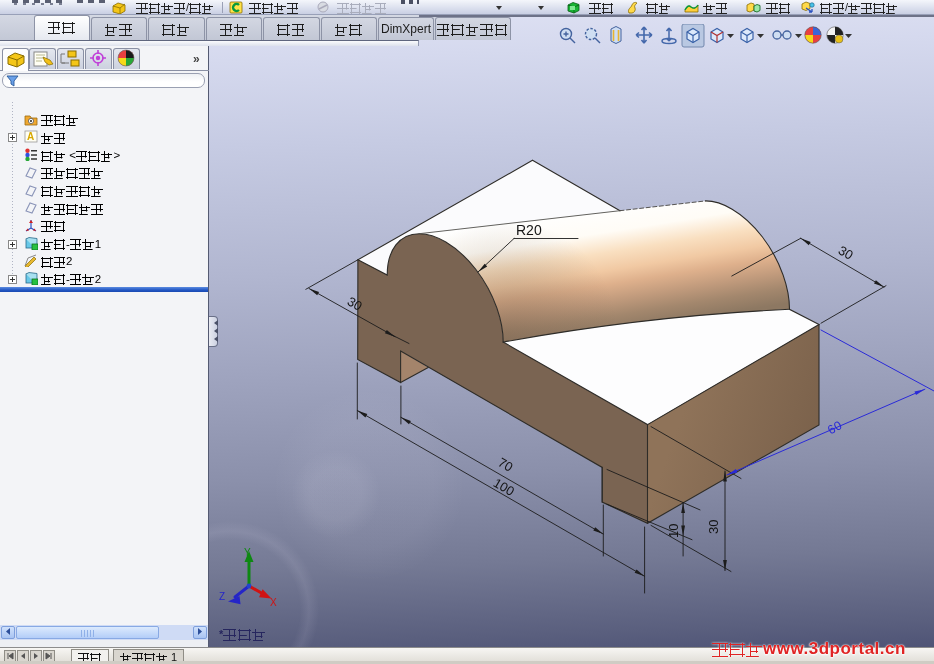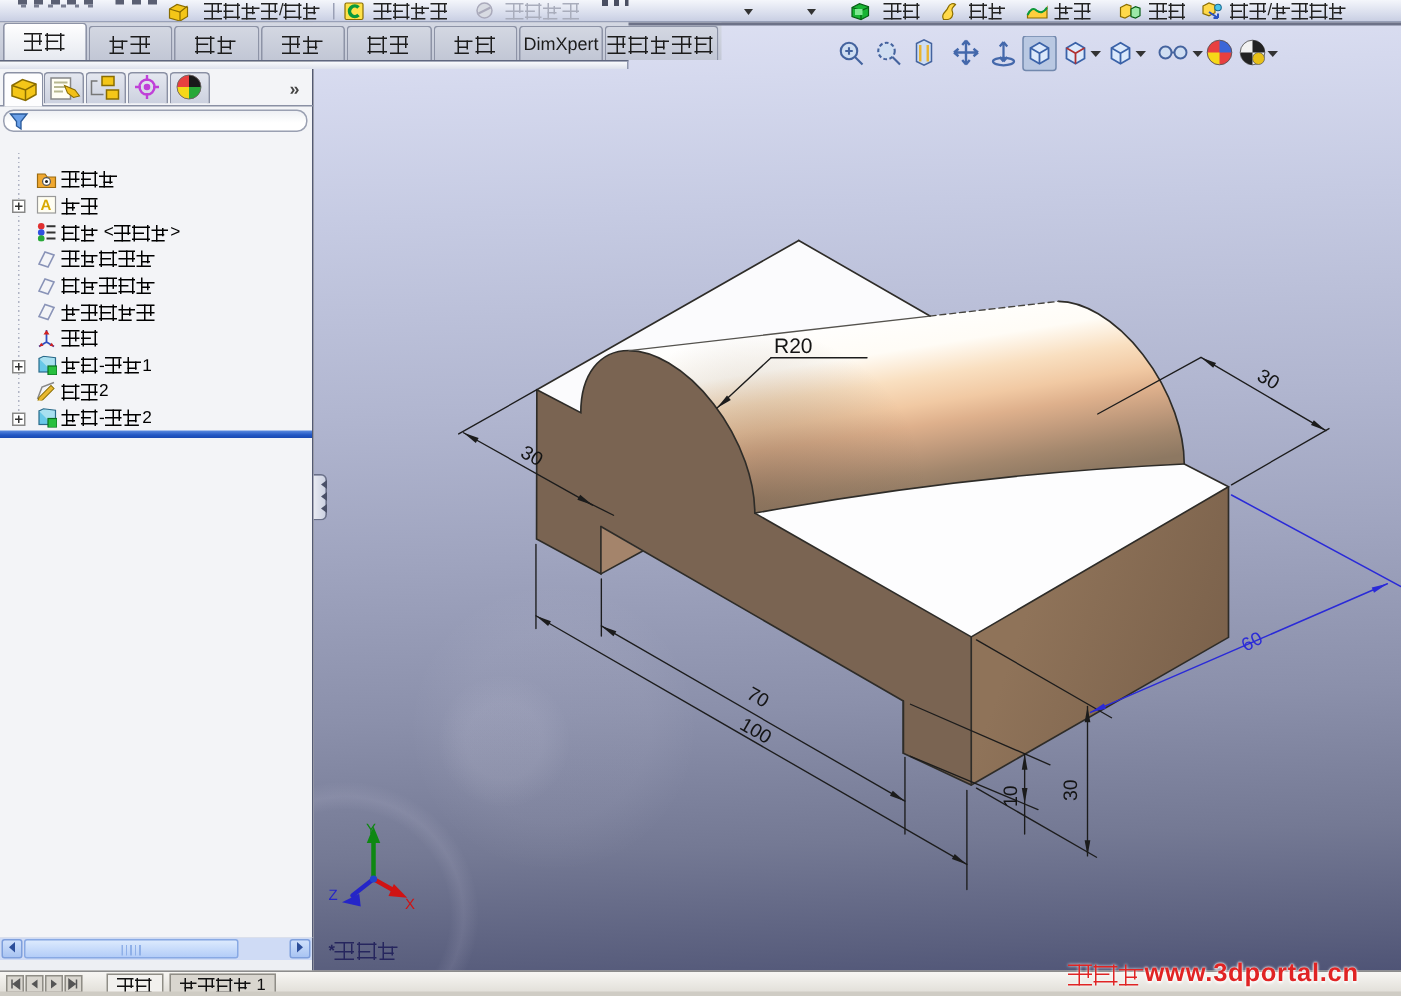--- a/index.html
+++ b/index.html
@@ -18,21 +18,21 @@
 
 
 #vp{left:209px;top:15px;width:725px;height:632px;background:linear-gradient(178deg,#dee1f3 0%,#d5d9ee 7%,#c6cbe3 20%,#b1b6d0 40%,#9fa4bf 55%,#8b90ab 71%,#747994 85%,#5a5f7e 96%,#4f5476 100%);}
 .flare{position:absolute;border-radius:50%;}
 
 #row1{left:0;top:0;width:934px;height:15px;background:linear-gradient(#f4f6fb,#d6dbeb 70%,#c9cfe3);border-bottom:1px solid #98a0b8;font-size:11px;color:#222;}
 #row1 .ico{position:absolute;top:1px;width:15px;height:13px;}
 #row1 .lbl{position:absolute;top:1px;height:14px;white-space:nowrap;}
 
 #tabrow{left:0;top:15px;width:481px;height:25px;background:linear-gradient(#d4d8e3,#c3c8d6);font-size:12px;}
-.ctab{position:absolute;top:2px;height:23px;background:linear-gradient(#d3d7e2,#c2c7d5);border:1px solid #8d93a6;border-bottom:none;border-radius:3px 3px 0 0;color:#1c1c1c;text-align:center;padding-top:4px;}
+.ctab{position:absolute;top:2px;height:23px;background:linear-gradient(#d3d7e2,#c2c7d5);border:1px solid #8d93a6;border-bottom:none;border-radius:3px 3px 0 0;color:#1c1c1c;text-align:center;padding-top:4px;margin-left:32px;}
 .ctab.act{background:linear-gradient(#ffffff,#f0f2f6 60%,#e6e9f0);top:0;height:25px;z-index:3;}
 #band{left:0;top:40px;width:419px;height:6px;background:linear-gradient(#fafbfd,#dde1ec);border-top:1px solid #5f667e;border-right:1px solid #8f96ad;}
 
 #panel{left:0;top:46px;width:209px;height:579px;background:#f3f4f7;border-right:1px solid #545a72;font-size:11.5px;color:#000;}
 .ptab{position:absolute;top:2px;width:27px;height:21px;background:linear-gradient(#e4e7ef,#ccd1df);border:1px solid #8a90a4;border-bottom:none;border-radius:3px 3px 0 0;}
 .ptab.act{background:#fdfdfe;height:23px;z-index:2;}
 #ptabline{position:absolute;left:0;top:24px;width:209px;height:1px;background:#8a90a4;}
 #filter{position:absolute;left:2px;top:27px;width:203px;height:15px;border:1px solid #9aa0b2;border-radius:7px;background:linear-gradient(#eef0f4,#ffffff 60%);}
 .trow{position:absolute;left:0;height:17px;width:208px;white-space:nowrap;overflow:hidden;}
 .trow .tx{position:absolute;top:2px;}

